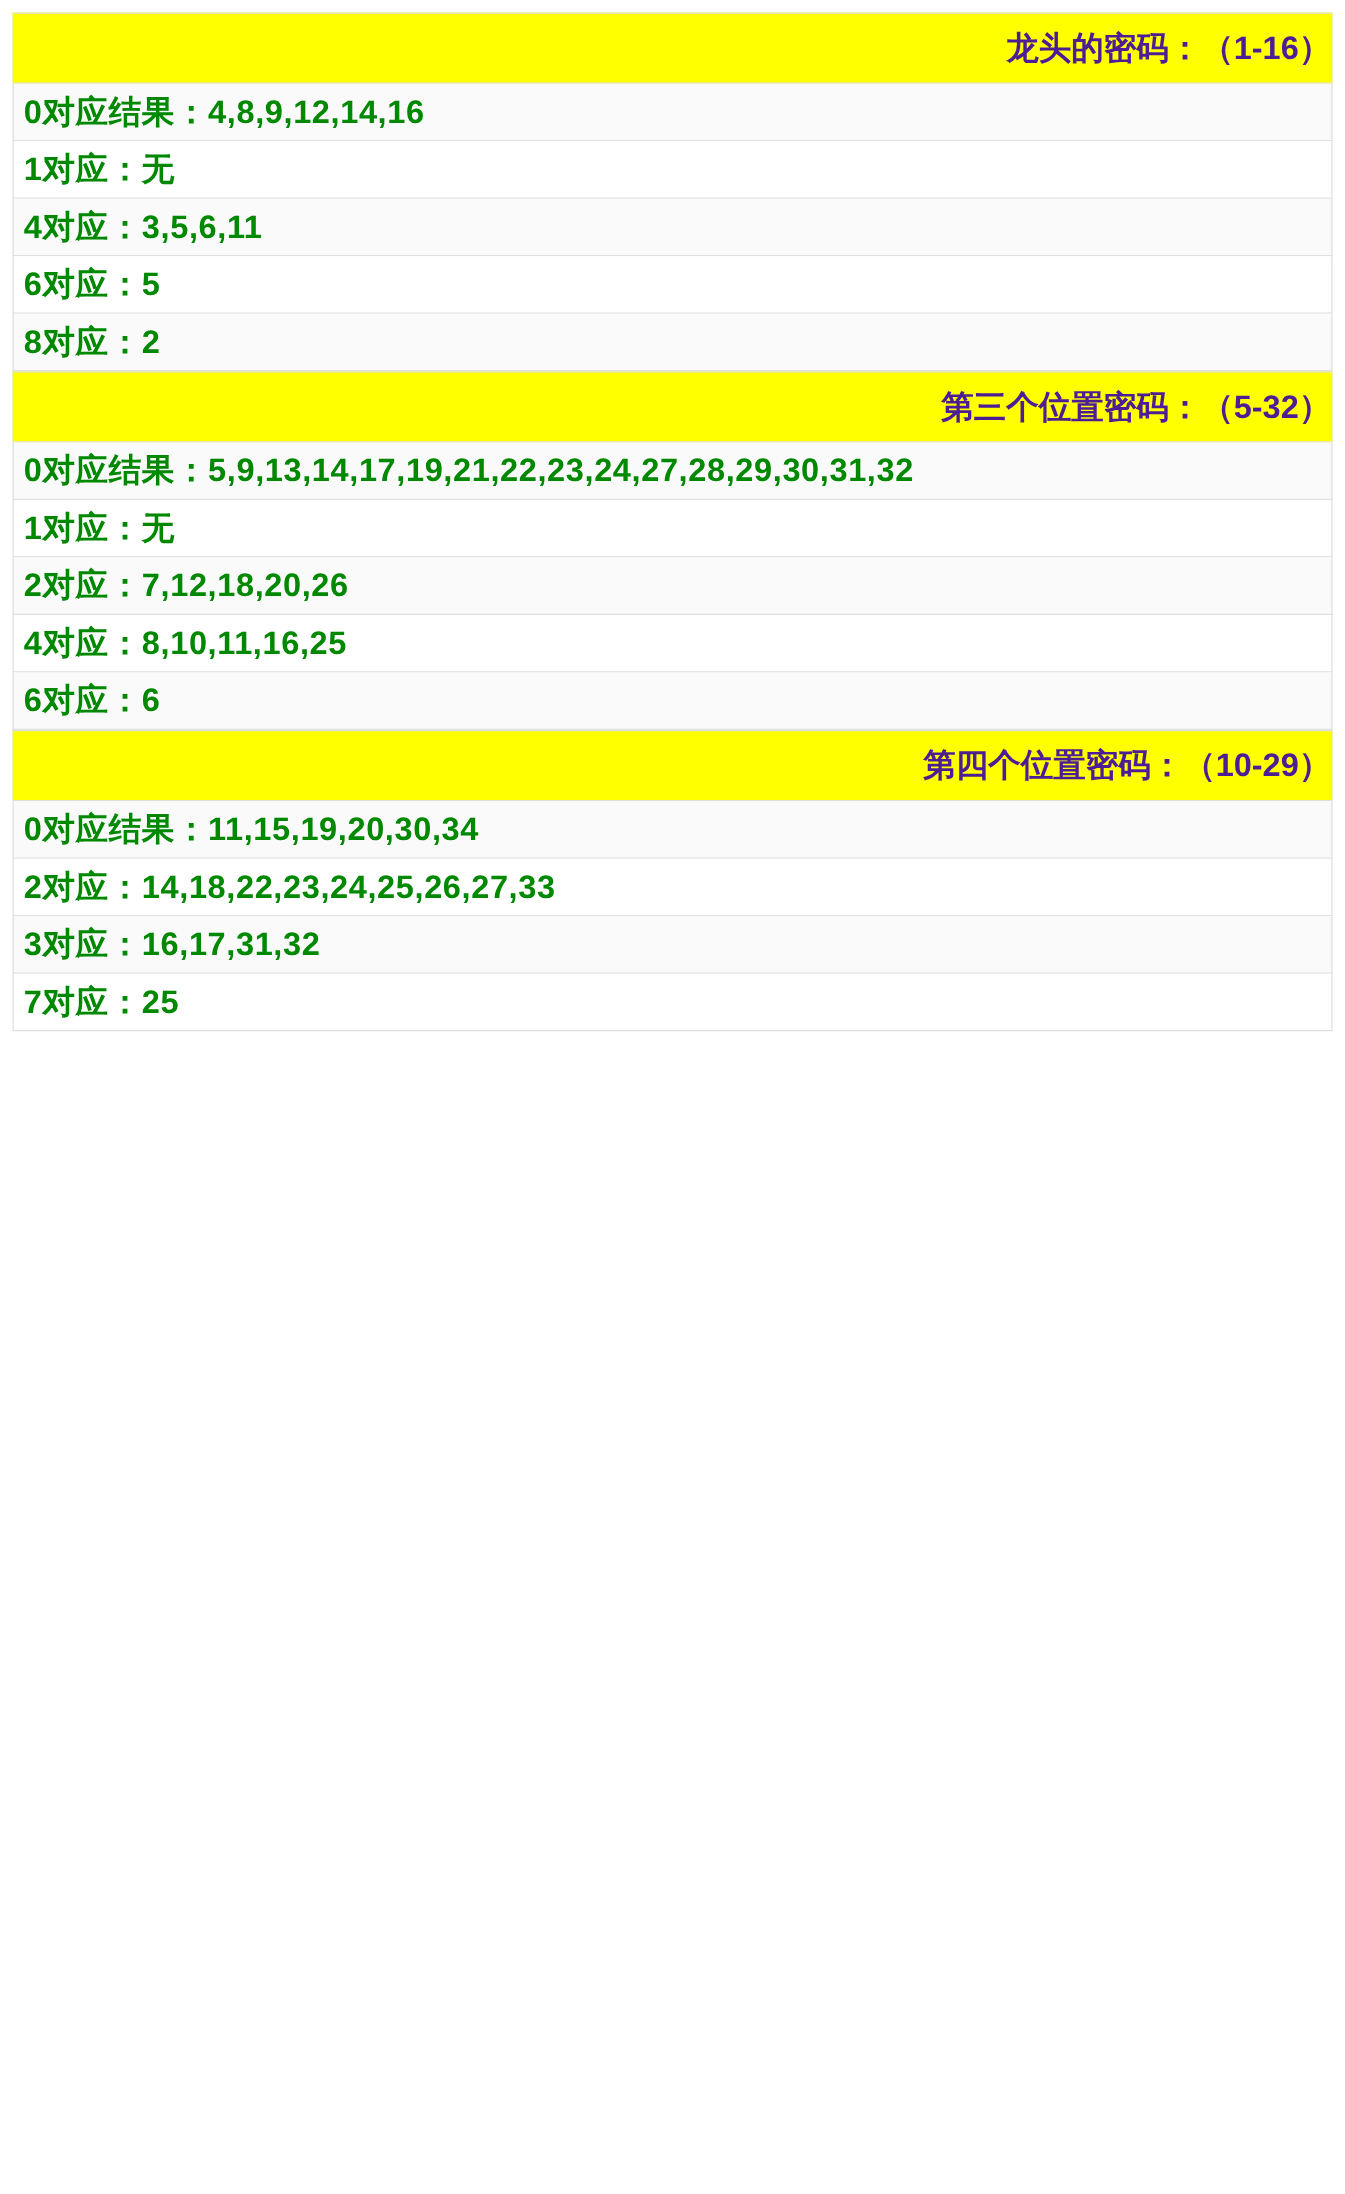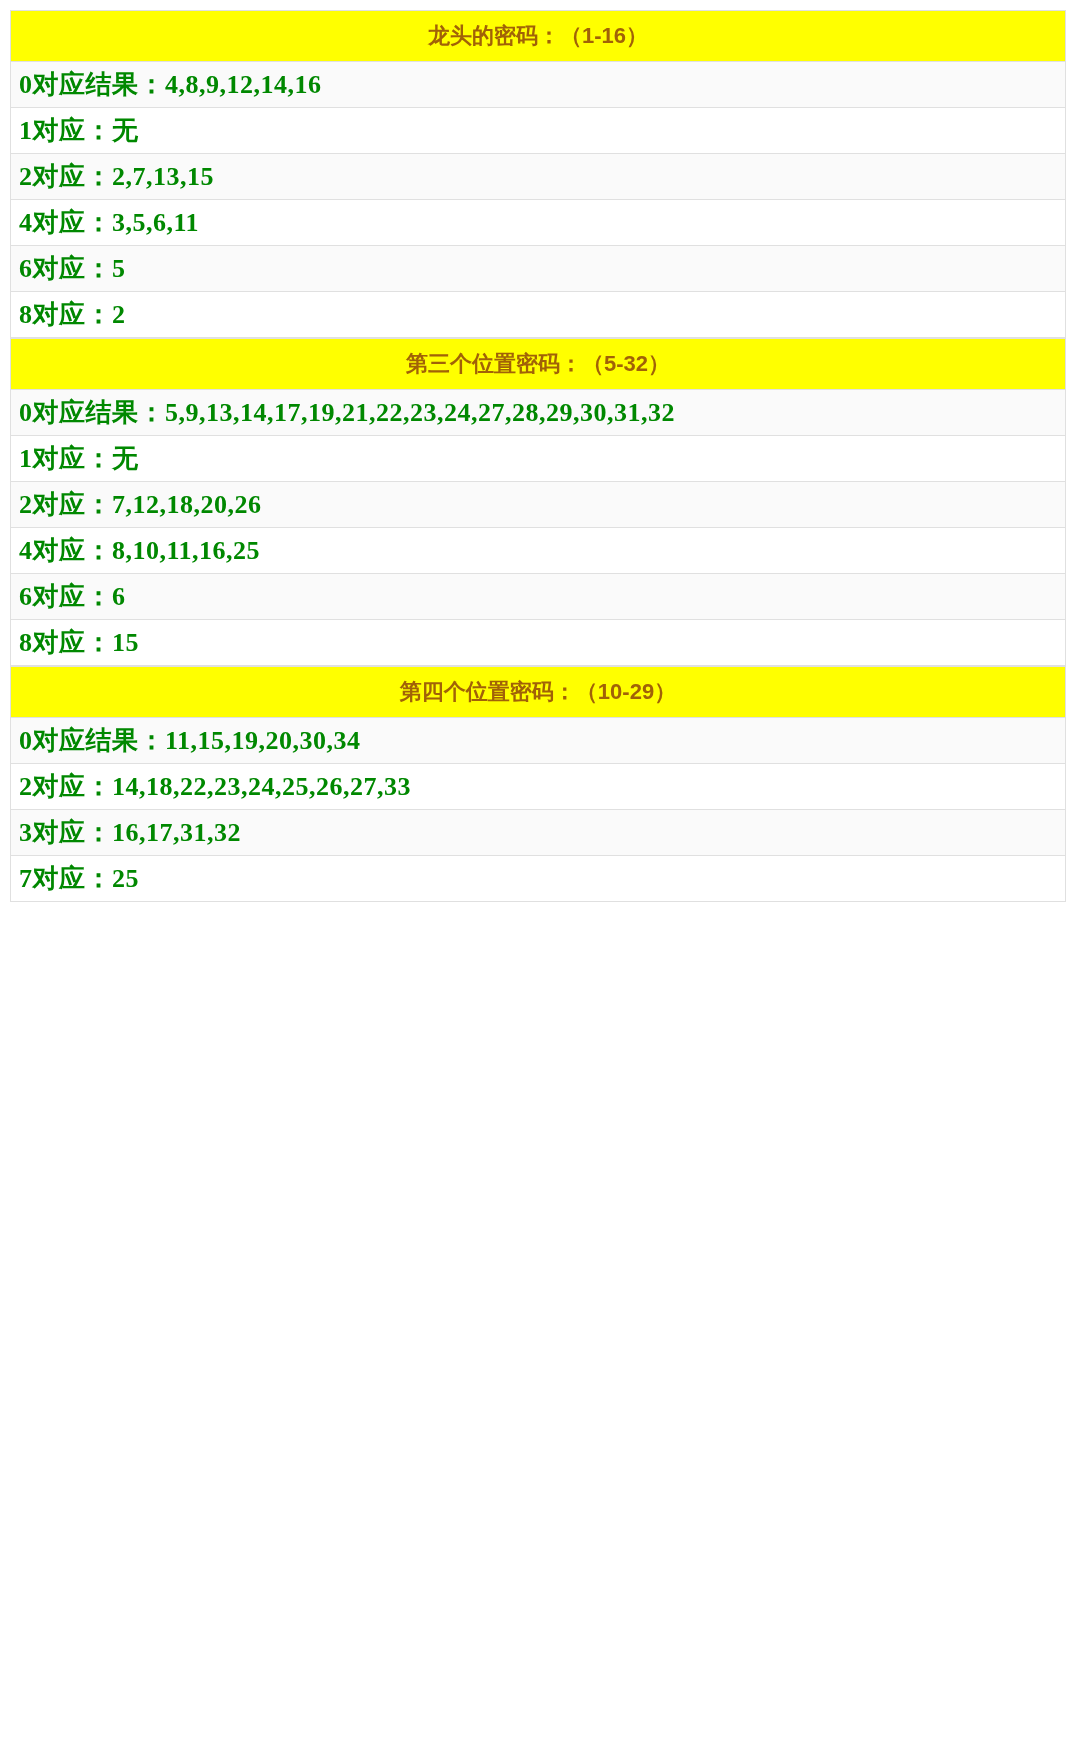--- a/index.html
+++ b/index.html
@@ -11,64 +11,62 @@
       font-family: "Microsoft YaHei", "SimSun", sans-serif;
       background: #ffffff;
       width: 1076px;
       padding: 10px;
     }
     .section {
       margin-bottom: 0;
     }
     .header-row {
       background: #ffff00;
-      color: #a16207;
-      text-align: center;
-      font-size: 22px;
+      color: #4c1d95;
+      text-align: right;
+      font-size: 26px;
       font-weight: bold;
       padding: 10px 0;
       border: 1px solid #e0e0e0;
       font-family: "Microsoft YaHei", "SimHei", sans-serif;
     }
     .data-row {
       background: #ffffff;
       color: #008800;
       font-size: 26px;
       font-weight: bold;
       padding: 5px 8px;
       border: 1px solid #e0e0e0;
       border-top: none;
-      font-family: Liberation Serif, serif;
+      font-family: Liberation Sans, sans-serif;
       letter-spacing: 0.5px;
     }
     .data-row:nth-child(even) {
       background: #fafafa;
     }
   </style>
 </head>
 <body>
 
 <div id="container">
     <div class="section">
       <div class="header-row">龙头的密码：（1-16）</div>
       <div class="data-row">0对应结果：4,8,9,12,14,16</div>
       <div class="data-row">1对应：无</div>
-      <div class="data-row">2对应：2,7,13,15</div>
       <div class="data-row">4对应：3,5,6,11</div>
       <div class="data-row">6对应：5</div>
       <div class="data-row">8对应：2</div>
     </div>
     <div class="section">
       <div class="header-row">第三个位置密码：（5-32）</div>
       <div class="data-row">0对应结果：5,9,13,14,17,19,21,22,23,24,27,28,29,30,31,32</div>
       <div class="data-row">1对应：无</div>
       <div class="data-row">2对应：7,12,18,20,26</div>
       <div class="data-row">4对应：8,10,11,16,25</div>
       <div class="data-row">6对应：6</div>
-      <div class="data-row">8对应：15</div>
     </div>
     <div class="section">
       <div class="header-row">第四个位置密码：（10-29）</div>
       <div class="data-row">0对应结果：11,15,19,20,30,34</div>
       <div class="data-row">2对应：14,18,22,23,24,25,26,27,33</div>
       <div class="data-row">3对应：16,17,31,32</div>
       <div class="data-row">7对应：25</div>
     </div>
   </div>
 

